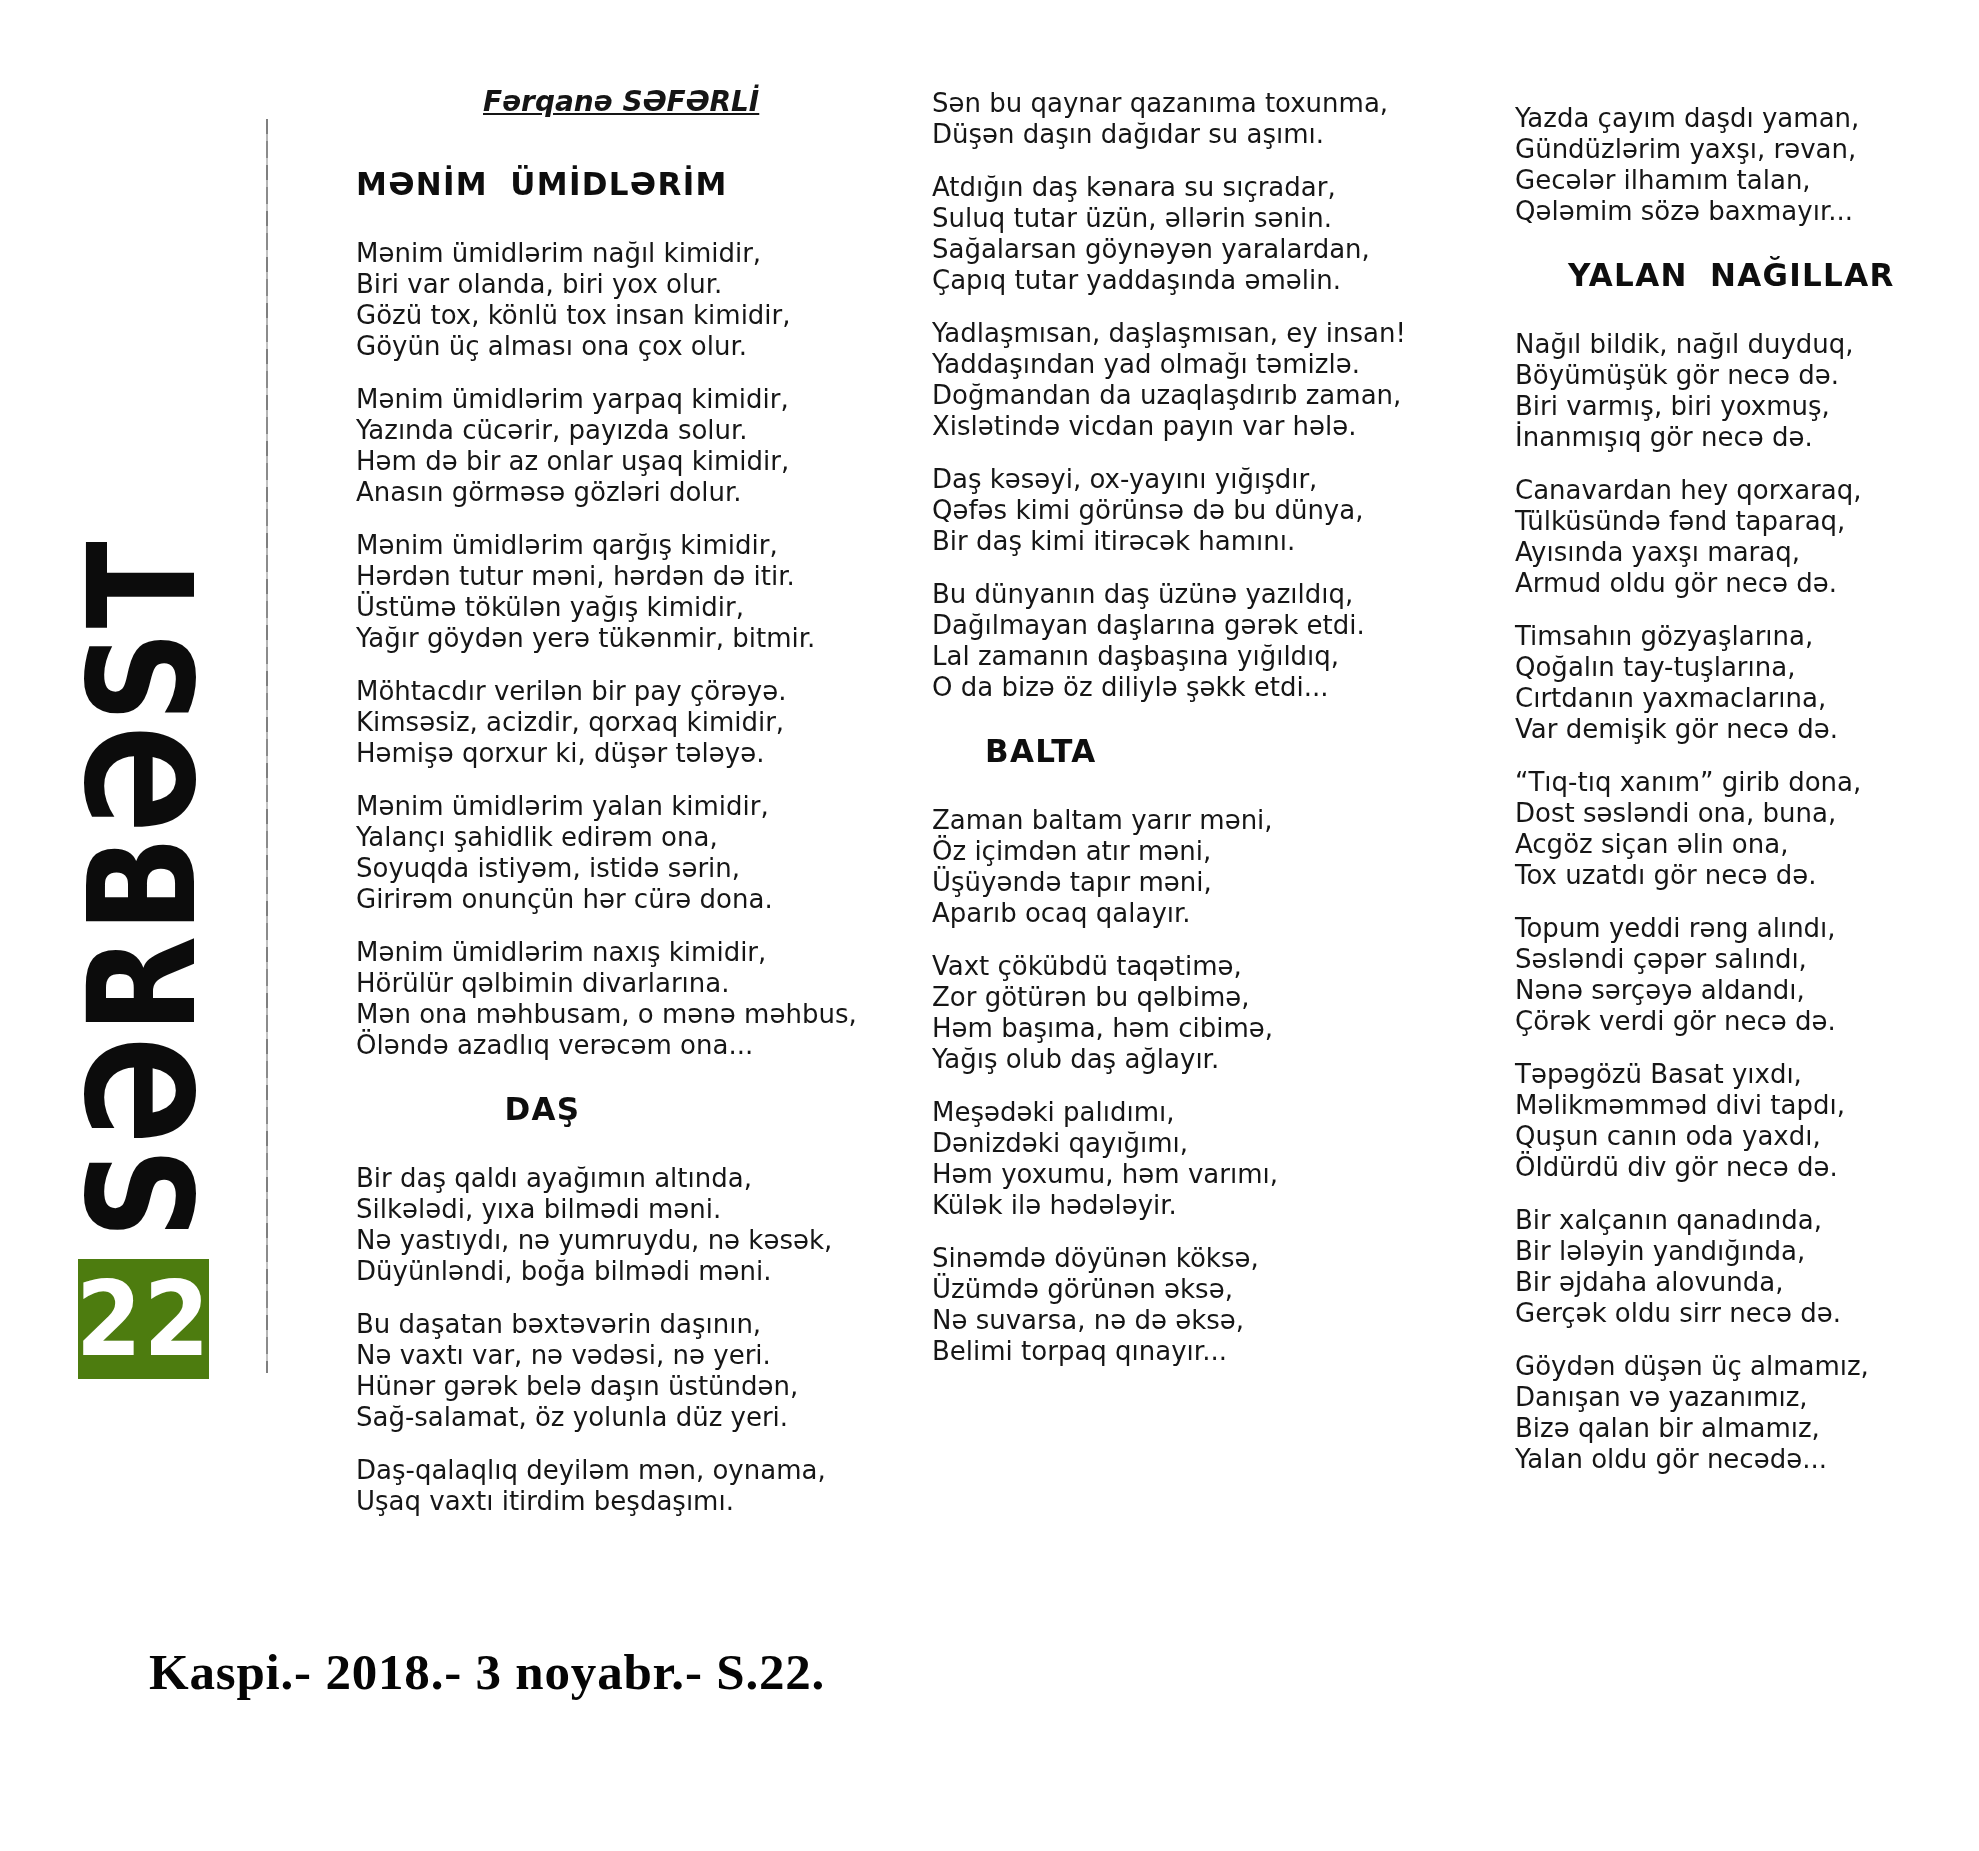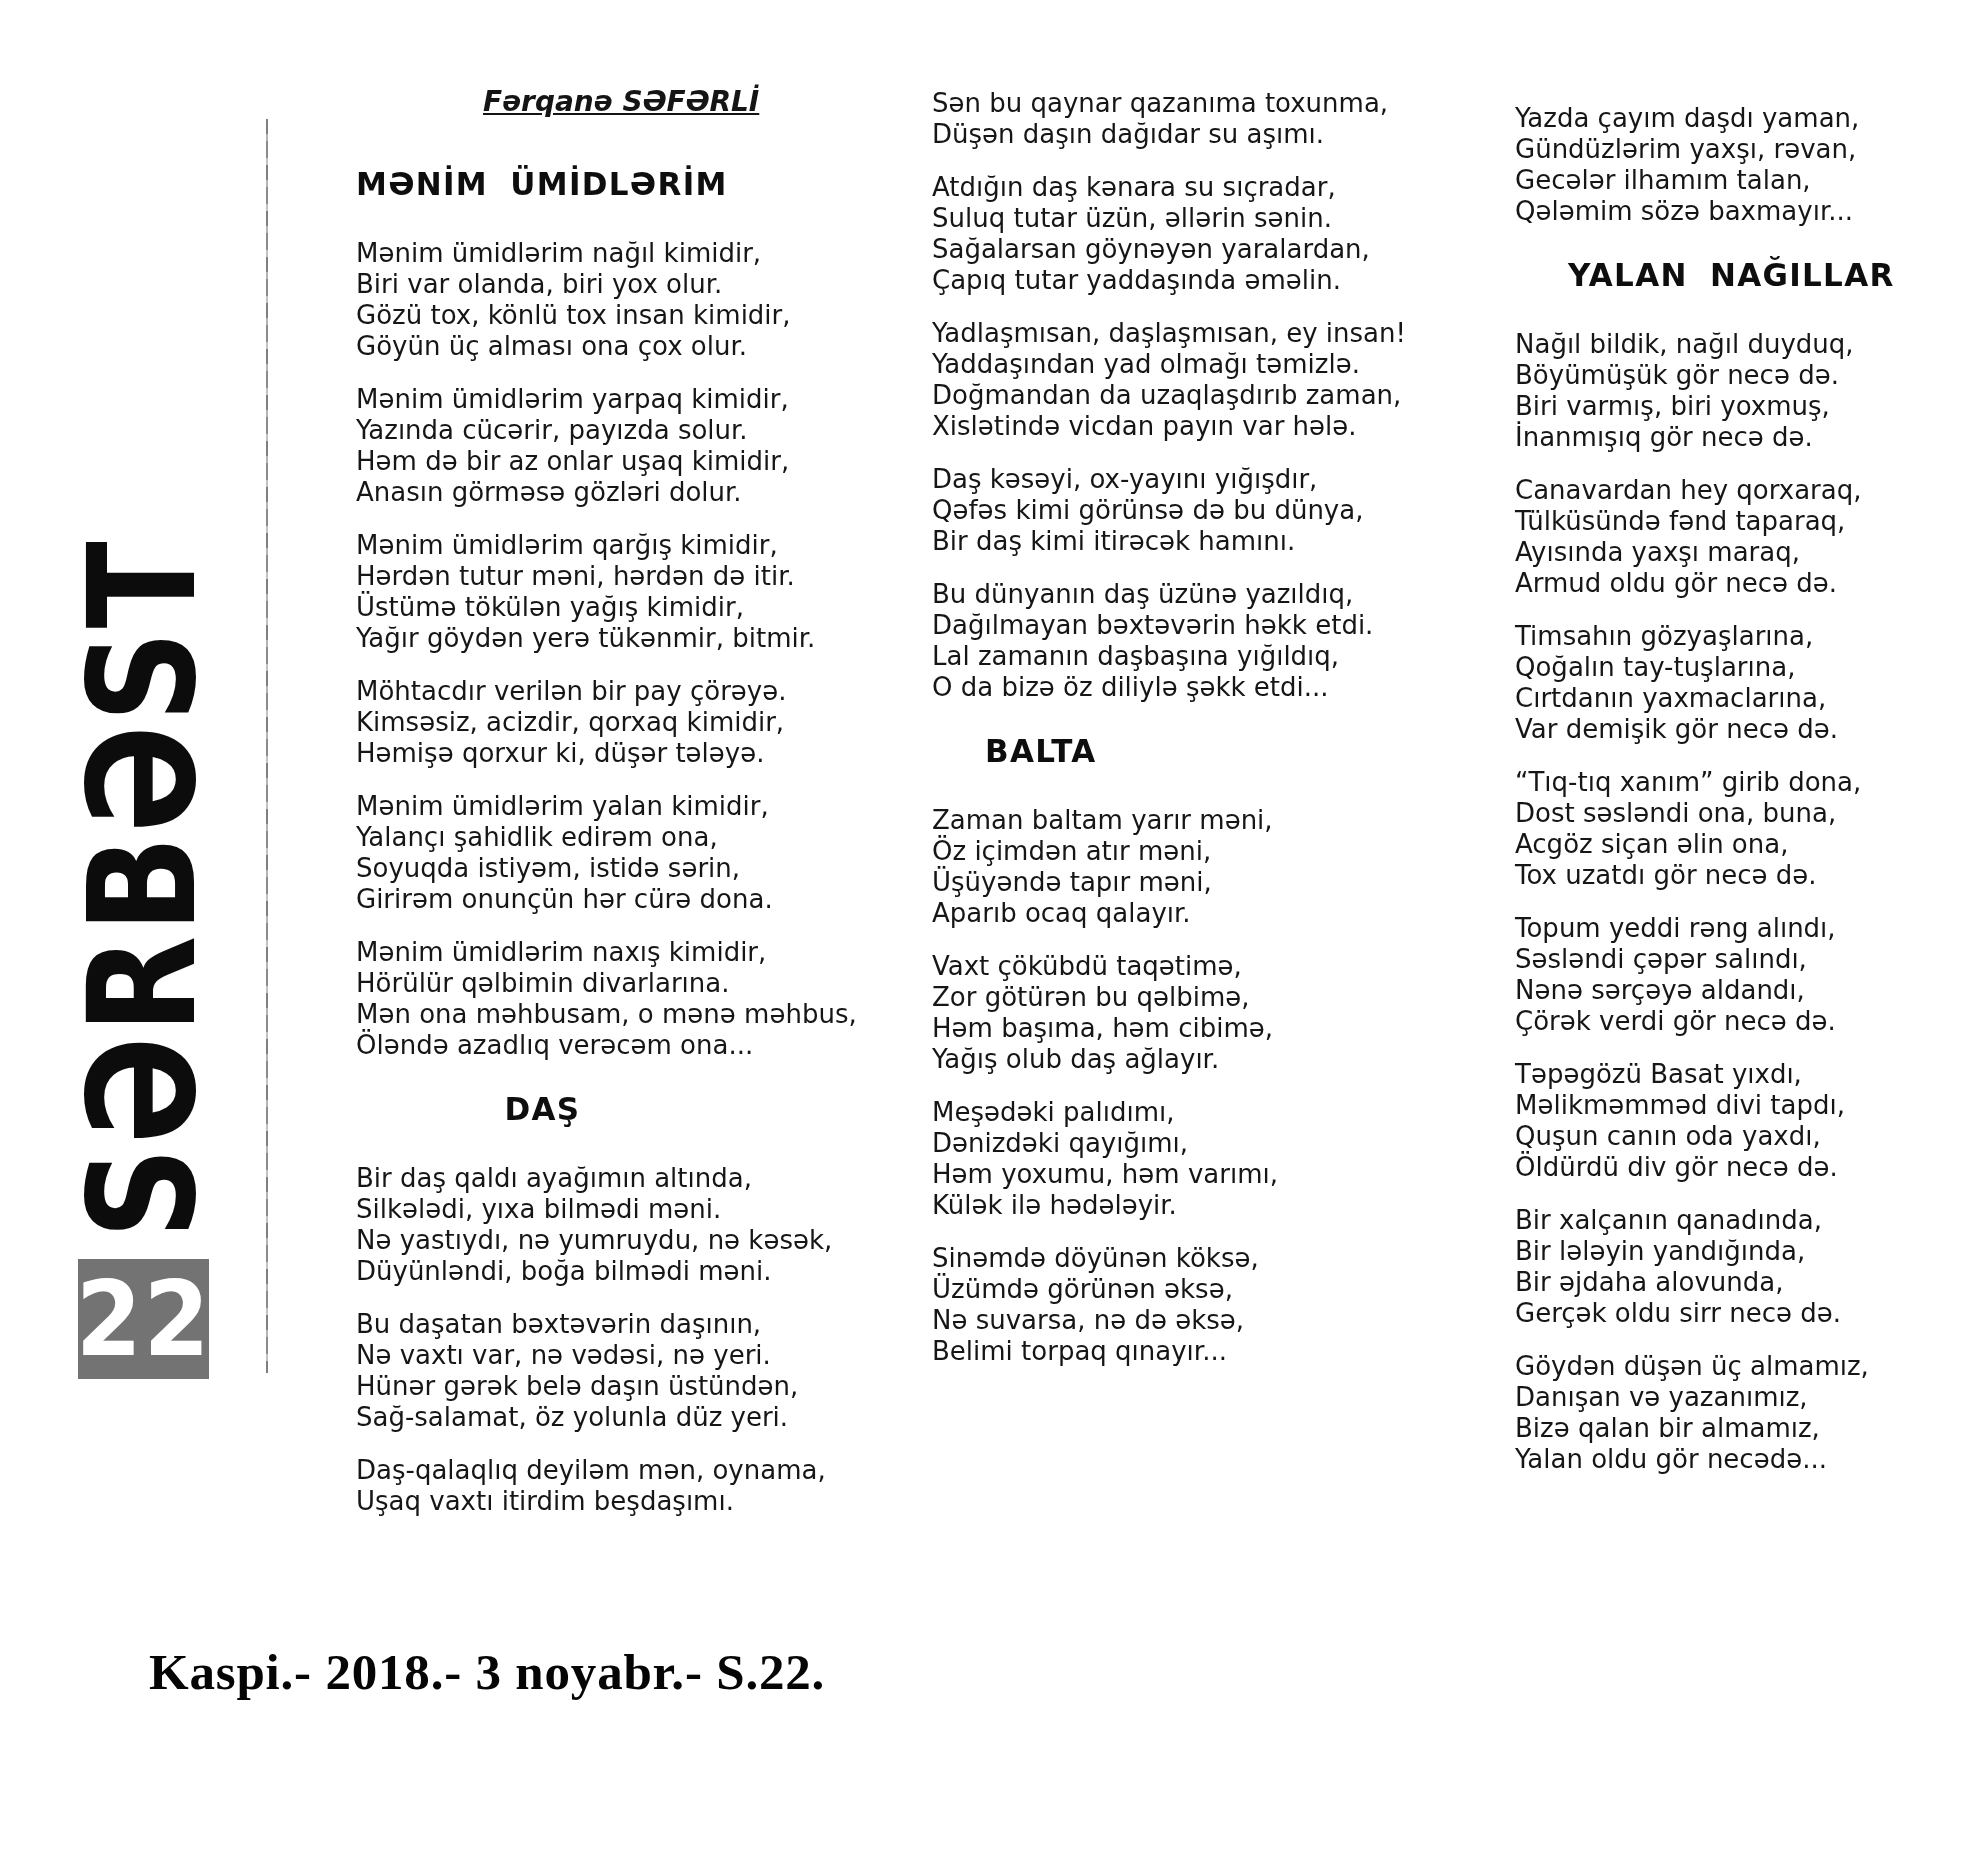--- a/index.html
+++ b/index.html
@@ -50,21 +50,21 @@
     color: #0c0c0c;
     white-space: nowrap;
     line-height: 1;
   }
   .page-number-box {
     position: absolute;
     left: 78px;
     top: 1259px;
     width: 131px;
     height: 120px;
-    background: #737373;
+    background: #4d7c0f;
     display: flex;
     align-items: center;
     justify-content: center;
   }
   .page-number {
     color: #fff;
     font-size: 95px;
     font-weight: bold;
     letter-spacing: 1.7px;
     line-height: 1;
@@ -210,21 +210,21 @@
         <div class="line">Doğmandan da uzaqlaşdırıb zaman,</div>
         <div class="line">Xislətində vicdan payın var hələ.</div>
       </div>
       <div class="block block-stanza">
         <div class="line">Daş kəsəyi, ox-yayını yığışdır,</div>
         <div class="line">Qəfəs kimi görünsə də bu dünya,</div>
         <div class="line">Bir daş kimi itirəcək hamını.</div>
       </div>
       <div class="block block-stanza">
         <div class="line">Bu dünyanın daş üzünə yazıldıq,</div>
-        <div class="line">Dağılmayan bəxtəvərin həkk etdi.</div>
+        <div class="line">Dağılmayan daşlarına gərək etdi.</div>
         <div class="line">Lal zamanın daşbaşına yığıldıq,</div>
         <div class="line">O da bizə öz diliylə şəkk etdi...</div>
       </div>
       <div class="block block-heading align-indent">BALTA</div>
       <div class="block block-stanza">
         <div class="line">Zaman baltam yarır məni,</div>
         <div class="line">Öz içimdən atır məni,</div>
         <div class="line">Üşüyəndə tapır məni,</div>
         <div class="line">Aparıb ocaq qalayır.</div>
       </div>

